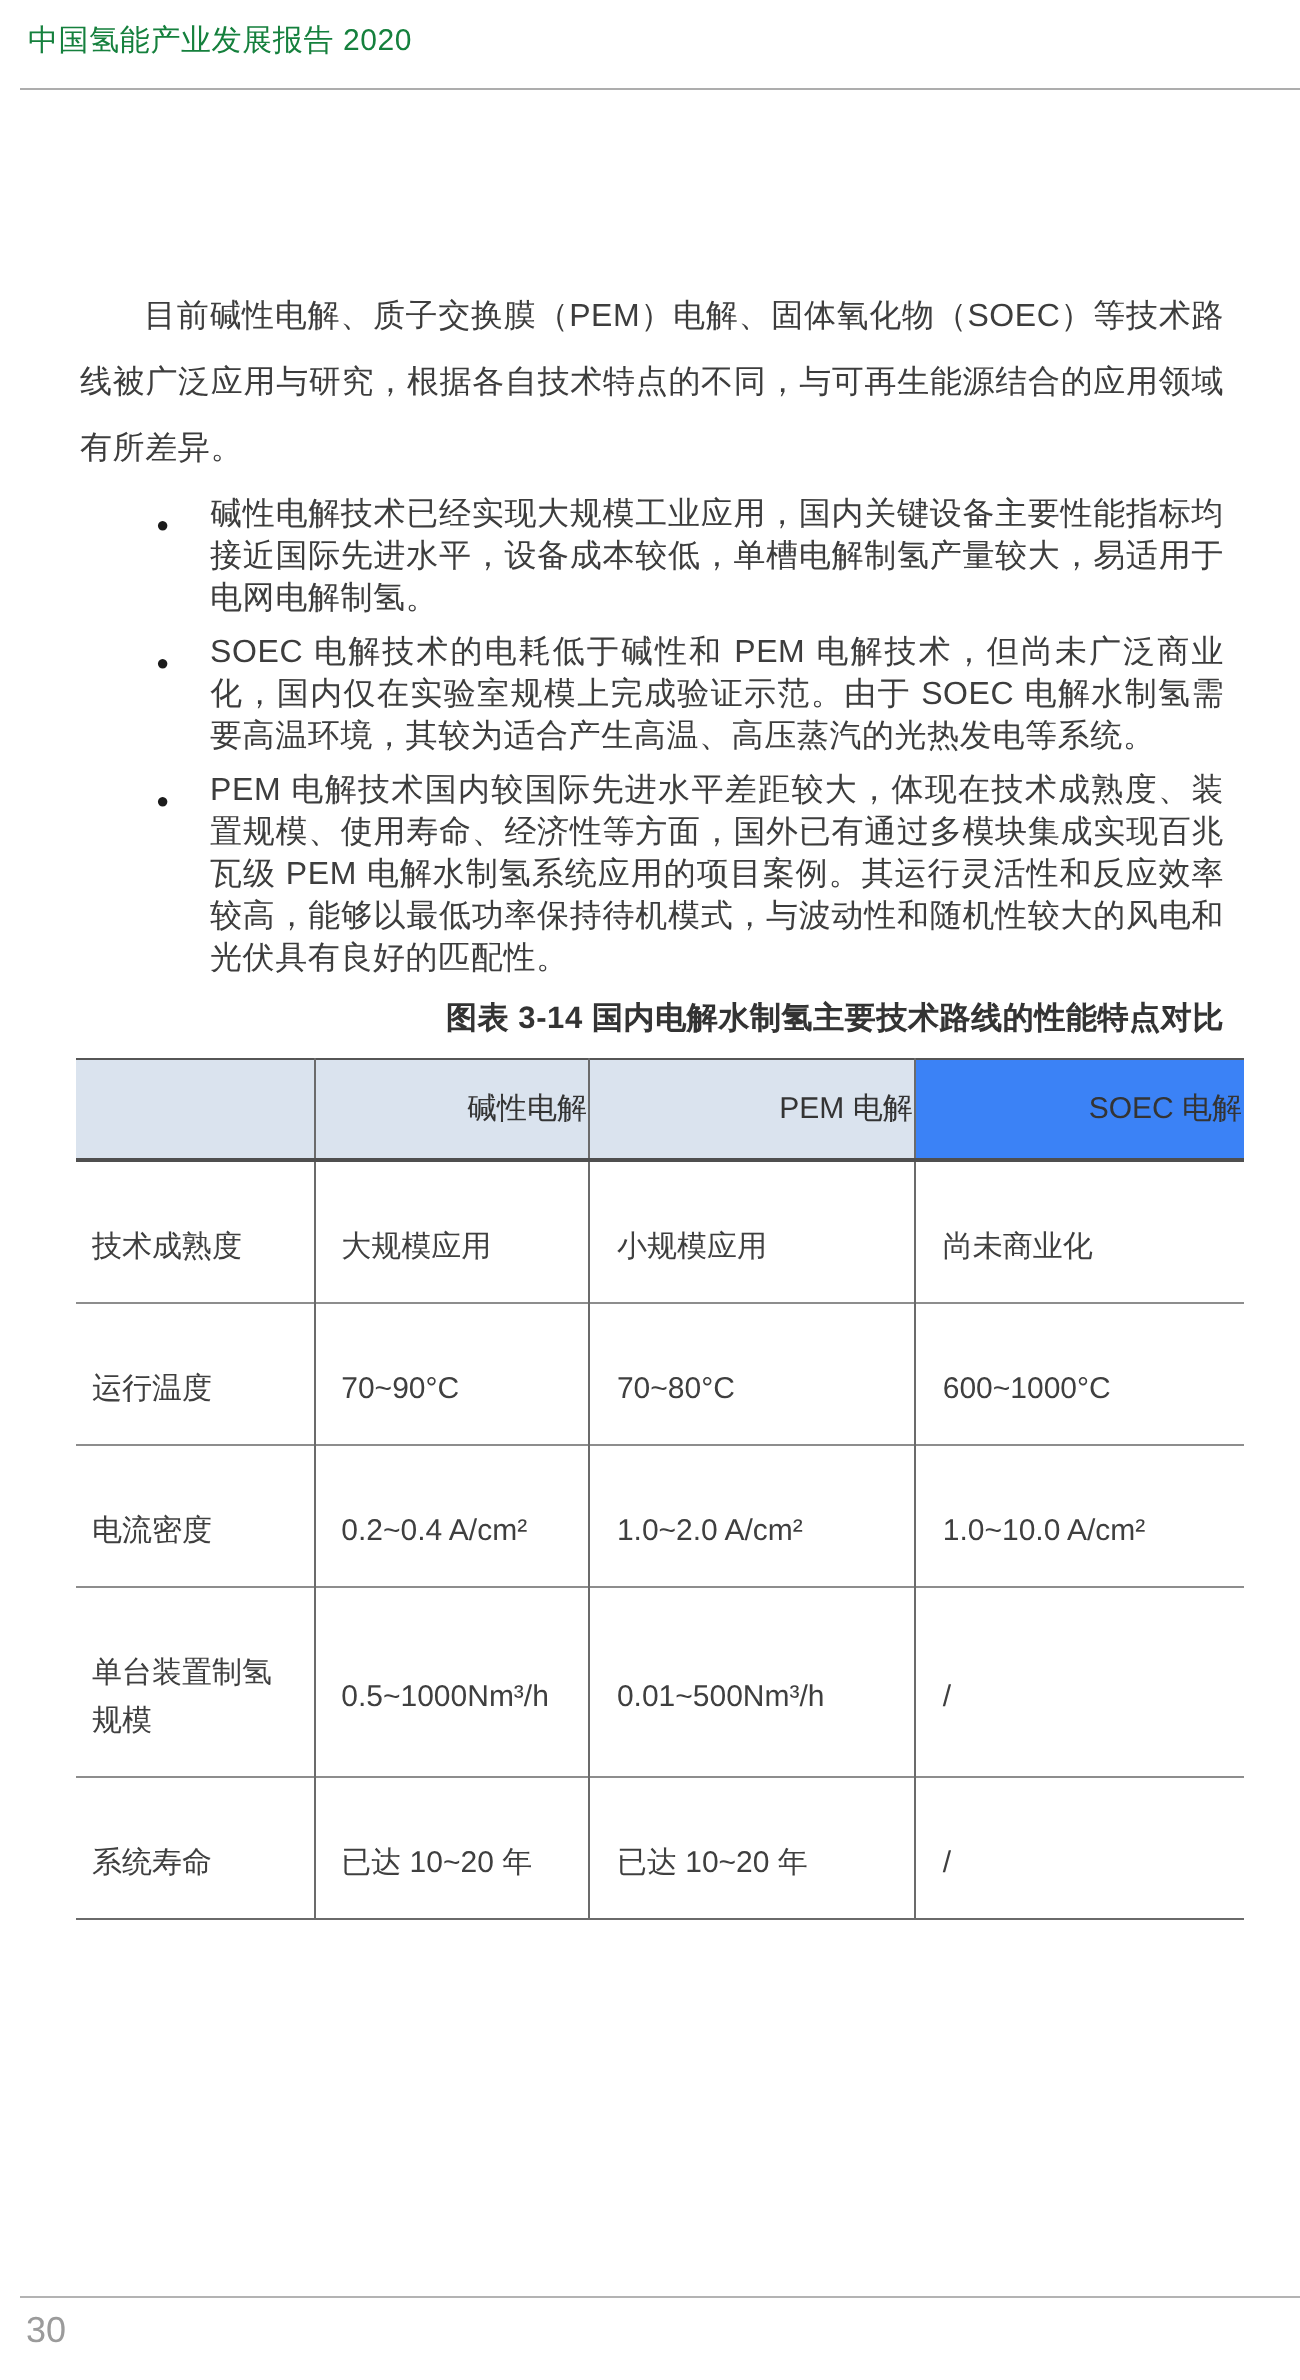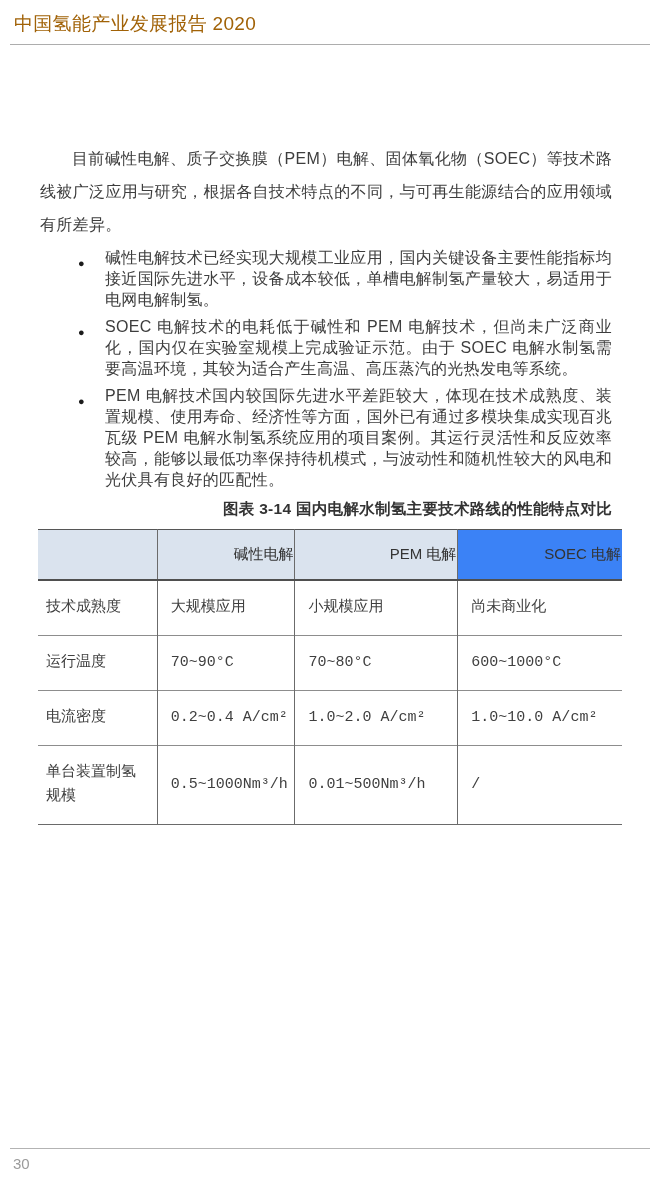--- a/index.html
+++ b/index.html
@@ -9,22 +9,22 @@
     height: 1190px;
     background: #ffffff;
     font-family: "Liberation Sans", "DejaVu Sans", sans-serif;
     color: #3d3d3d;
     overflow: hidden;
   }
   .doc-header {
     position: absolute;
     left: 14px;
     top: 11px;
-    font-size: 19px;
-    color: #a16207;
+    font-size: 15px;
+    color: #15803d;
     letter-spacing: 0.3px;
   }
   .header-rule {
     position: absolute;
     left: 10px;
     right: 0;
     top: 44px;
     border-top: 1px solid #adadad;
   }
   .content {
@@ -86,42 +86,41 @@
   table.perf thead th {
     height: 47px;
     font-weight: normal;
     text-align: right;
     vertical-align: middle;
     border-bottom: 2px solid #4f4f4f;
     color: #343434;
   }
   table.perf tbody td {
     height: 46px;
-    padding: 4px 6px 4px 13px;
+    padding: 20px 6px 4px 13px;
     vertical-align: middle;
     line-height: 24px;
     border-top: 1px solid #8d8d8d;
     text-align: left;
-    font-family: Liberation Mono, monospace;
   }
   table.perf tbody tr:first-child td { border-top: none; }
   table.perf tbody td.label { padding-left: 8px; }
   table.perf tbody tr.tall td { height: 70px; }
   .footer-rule {
     position: absolute;
     left: 10px;
     right: 0;
     top: 1148px;
     border-top: 1px solid #b3b3b3;
   }
   .page-number {
     position: absolute;
     left: 13px;
     top: 1155px;
-    font-size: 15px;
+    font-size: 18px;
     color: #9b9b9b;
   }
 </style>
 </head>
 <body>
 
 <div class="page">
 
   <div class="doc-header">中国氢能产业发展报告 2020</div>
   <div class="header-rule"></div>
@@ -175,20 +174,26 @@
     <td>0.2~0.4 A/cm²</td>
     <td>1.0~2.0 A/cm²</td>
     <td>1.0~10.0 A/cm²</td>
   </tr>
           <tr class="tall">
     <td class="label">单台装置制氢规模</td>
     <td>0.5~1000Nm³/h</td>
     <td>0.01~500Nm³/h</td>
     <td>/</td>
   </tr>
+          <tr>
+    <td class="label">系统寿命</td>
+    <td>已达 10~20 年</td>
+    <td>已达 10~20 年</td>
+    <td>/</td>
+  </tr>
         </tbody>
     </table>
 
   </div>
 
   <div class="footer-rule"></div>
   <div class="page-number">30</div>
 
 </div>
 

